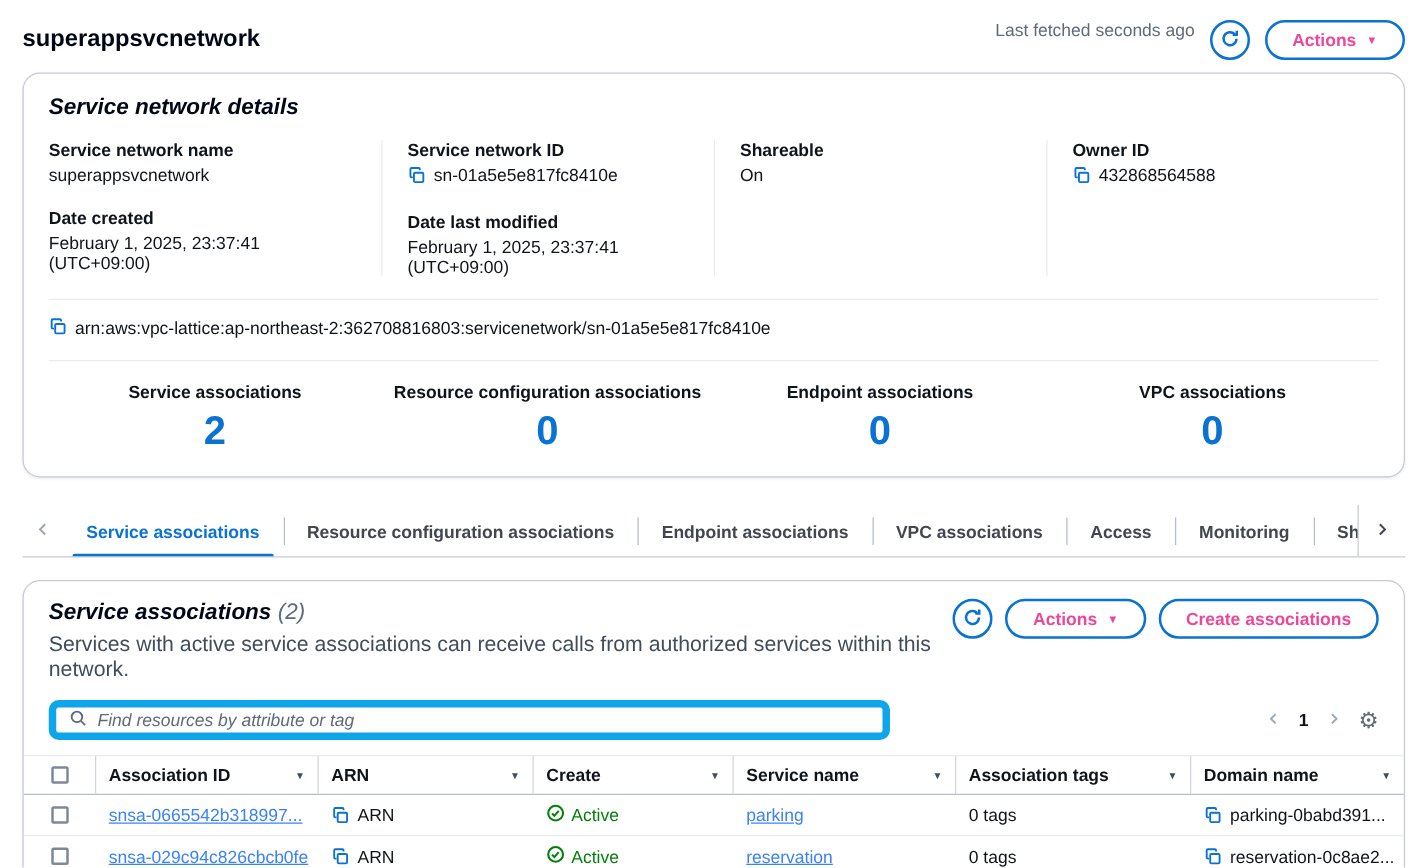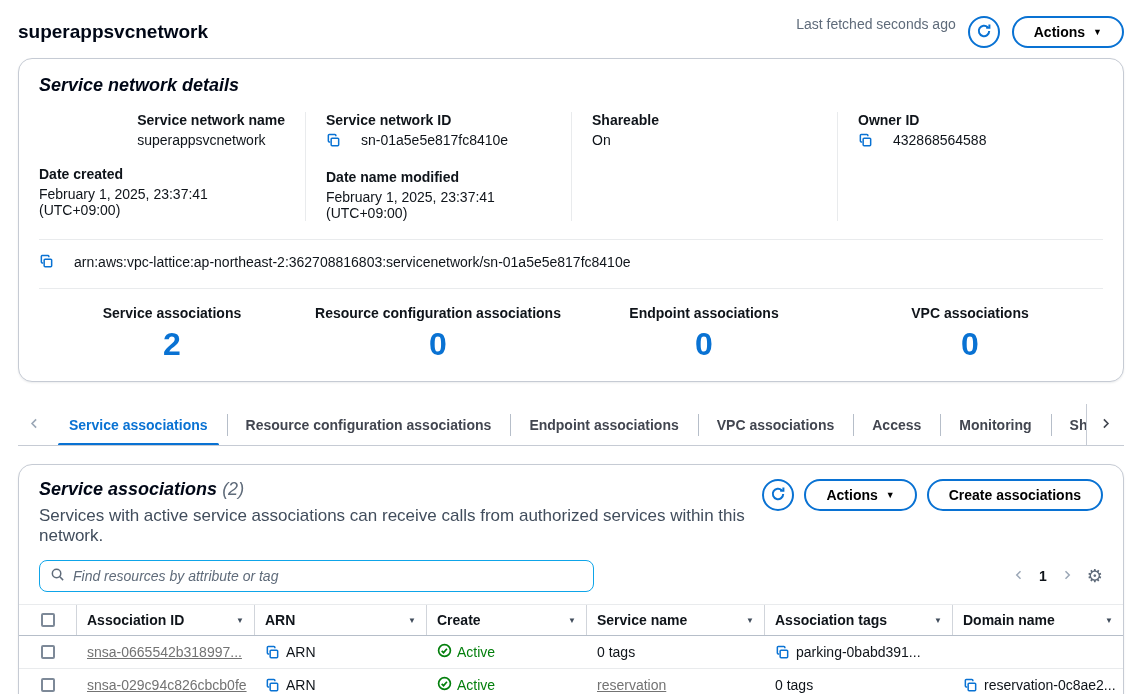--- a/index.html
+++ b/index.html
@@ -15,43 +15,43 @@
   
   .topbar { display: flex; align-items: center; justify-content: space-between; padding: 4px 0 10px 0; }
   .page-title { font-size: 19px; font-weight: 700; color: #000716; }
   .topbar-right { display: flex; align-items: flex-start; gap: 12px; }
   .muted { color: #5f6b7a; }
 
   .pill-btn {
     display: inline-flex; align-items: center; gap: 8px;
     height: 32px; padding: 0 20px;
     border: 2px solid #0972d3; border-radius: 20px;
-    color: #000000; font-weight: 700; background: #fff;
+    color: #ec4899; font-weight: 700; background: #fff;
   }
   .circle-btn {
     width: 32px; height: 32px; border-radius: 50%;
     border: 2px solid #0972d3; background: #fff;
     display: inline-flex; align-items: center; justify-content: center;
   }
   .caret { font-size: 9px; line-height: 1; }
 
   
   .card {
     border: 1px solid #c6cbd4; border-radius: 14px; background: #fff;
     box-shadow: 0 1px 2px rgba(0,28,36,.08);
   }
   .card1 { padding: 16px 20px 8px 20px; }
   .card h2 { font-size: 18px; font-weight: 700; color: #000716; font-style: italic; }
 
   .details-grid { display: grid; grid-template-columns: repeat(4, 1fr); margin-top: 16px; padding-bottom: 18px; }
   .dcol { padding: 0 20px; border-left: 1px solid #e9ebed; display: flex; flex-direction: column; gap: 18px; }
-  .dcol:first-child { border-left: none; padding-left: 0; align-items: flex-end; }
+  .dcol:first-child { border-left: none; padding-left: 0; }
   .field-label { font-weight: 700; margin-bottom: 4px; }
   .field-value { color: #0f141a; }
-  .with-copy { display: inline-flex; align-items: center; gap: 20px; }
+  .with-copy { display: inline-flex; align-items: center; gap: 6px; }
   .copy-ic { display: inline-flex; align-items: center; padding: 0; }
 
   .arn-section { border-top: 1px solid #e9ebed; padding: 14px 0 16px 0; }
   .stats-grid { border-top: 1px solid #e9ebed; display: grid; grid-template-columns: repeat(4, 1fr); padding: 16px 0 10px 0; }
   .stat { text-align: center; }
   .stat-label { font-weight: 700; }
   .stat-value { font-size: 32px; font-weight: 700; color: #0972d3; margin-top: 4px; line-height: 1.2; }
 
   
   .tabstrip { display: flex; align-items: stretch; margin-top: 22px; border-bottom: 1px solid #c6cbd4; height: 42px; }
@@ -67,42 +67,42 @@
   
   .card2 { margin-top: 18px; padding: 14px 20px 6px 20px; }
   .card2-head { display: flex; align-items: flex-start; justify-content: space-between; }
   .count { color: #5f6b7a; font-weight: 400; font-size: 18px; }
   .desc { color: #414d5c; margin-top: 6px; font-size: 17px; }
   .head-actions { display: flex; align-items: center; gap: 10px; flex: none; }
 
   .toolbar { display: flex; align-items: center; justify-content: space-between; margin: 14px 0 12px 0; }
   .search-box {
     display: flex; align-items: center; gap: 8px;
-    width: 555px; height: 32px; padding: 0 10px;
-    border: 1px solid #0ea5e9; border-radius: 8px; background: #fff;
+    width: 673px; height: 32px; padding: 0 10px;
+    border: 6px solid #0ea5e9; border-radius: 8px; background: #fff;
   }
   .search-box input { border: none; outline: none; flex: 1; font-size: 14px; font-family: inherit; background: transparent; color: #0f141a; }
   .search-box input::placeholder { font-style: italic; color: #5f6b7a; }
   .toolbar-right { display: flex; align-items: center; gap: 14px; }
   .page-chevron { color: #9ba7b6; display: inline-flex; align-items: center; }
   .page-num { font-weight: 700; color: #0f141a; }
   .gear { font-size: 18px; color: #5f6b7a; line-height: 1; }
 
   
   .table { margin: 0 -20px; }
   .trow { display: grid; grid-template-columns: 58px 178px 172px 160px 178px 188px 1fr; align-items: center; }
   .thead { border-top: 1px solid #e9ebed; border-bottom: 1px solid #b6bec9; }
   .th { display: flex; align-items: center; justify-content: space-between; font-weight: 700; padding: 7px 8px 7px 10px; position: relative; }
   .th:not(:last-child), .thead .cb-cell { border-right: 1px solid #d1d5db; }
   .sort-ic { font-size: 8px; color: #414d5c; padding: 2px; }
   .cb-cell { display: flex; align-items: center; padding: 7px 10px 7px 22px; height: 100%; }
   .checkbox { width: 14px; height: 14px; border: 2px solid #7d8998; border-radius: 2px; background: #fff; display: inline-block; }
   .tbody { border-bottom: 1px solid #e9ebed; }
   .td { padding: 7px 8px 7px 10px; display: flex; align-items: center; gap: 6px; white-space: nowrap; overflow: hidden; }
-  a.cell-link, .cell-link { color: #737373; text-decoration: underline; cursor: pointer; }
+  a.cell-link, .cell-link { color: #3b82f6; text-decoration: underline; cursor: pointer; }
   .status-ok { color: #037f0c; display: inline-flex; align-items: center; gap: 5px; }
 </style>
 </head>
 <body>
 
 <div class="topbar">
   <h1 class="page-title">superappsvcnetwork</h1>
   <div class="topbar-right">
     <span class="muted">Last fetched seconds ago</span>
     <button class="circle-btn">
@@ -141,21 +141,21 @@
           <button class="copy-ic">
             <svg width="15" height="15" viewBox="0 0 16 16" fill="none" stroke="#0972d3" stroke-width="1.6">
                 <rect x="5.5" y="5.5" width="8" height="8" rx="1"></rect>
                 <path d="M10.5 3.5v-1c0-.6-.4-1-1-1h-6c-.6 0-1 .4-1 1v6c0 .6.4 1 1 1h1"></path>
               </svg>
           </button>
           <span>sn-01a5e5e817fc8410e</span>
         </div>
       </div>
       <div>
-        <div class="field-label">Date name modified</div>
+        <div class="field-label">Date last modified</div>
         <div class="field-value">February 1, 2025, 23:37:41 (UTC+09:00)</div>
       </div>
     </div>
     <div class="dcol">
       <div>
         <div class="field-label">Shareable</div>
         <div class="field-value">On</div>
       </div>
     </div>
     <div class="dcol">
@@ -357,20 +357,23 @@
           <span>
             <svg width="15" height="15" viewBox="0 0 16 16" fill="none" stroke="#037f0c" stroke-width="1.8">
                 <circle cx="8" cy="8" r="6.3"></circle>
                 <path d="m5 8.3 2 2 3.6-4.2"></path>
               </svg>
           </span>
           <span>Active</span>
         </span>
       </div>
       <div class="td">
+        <a class="cell-link">parking</a>
+      </div>
+      <div class="td">
         <span>0 tags</span>
       </div>
       <div class="td">
         <button class="copy-ic">
           <svg width="15" height="15" viewBox="0 0 16 16" fill="none" stroke="#0972d3" stroke-width="1.6">
               <rect x="5.5" y="5.5" width="8" height="8" rx="1"></rect>
               <path d="M10.5 3.5v-1c0-.6-.4-1-1-1h-6c-.6 0-1 .4-1 1v6c0 .6.4 1 1 1h1"></path>
             </svg>
         </button>
         <span>parking-0babd391...</span>

